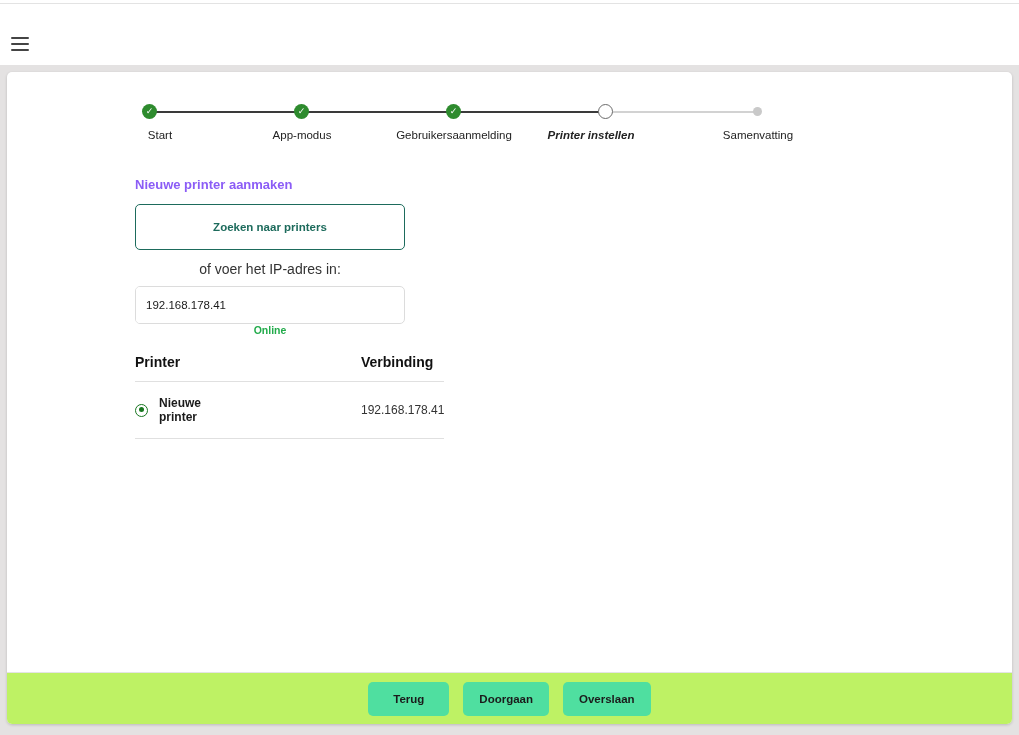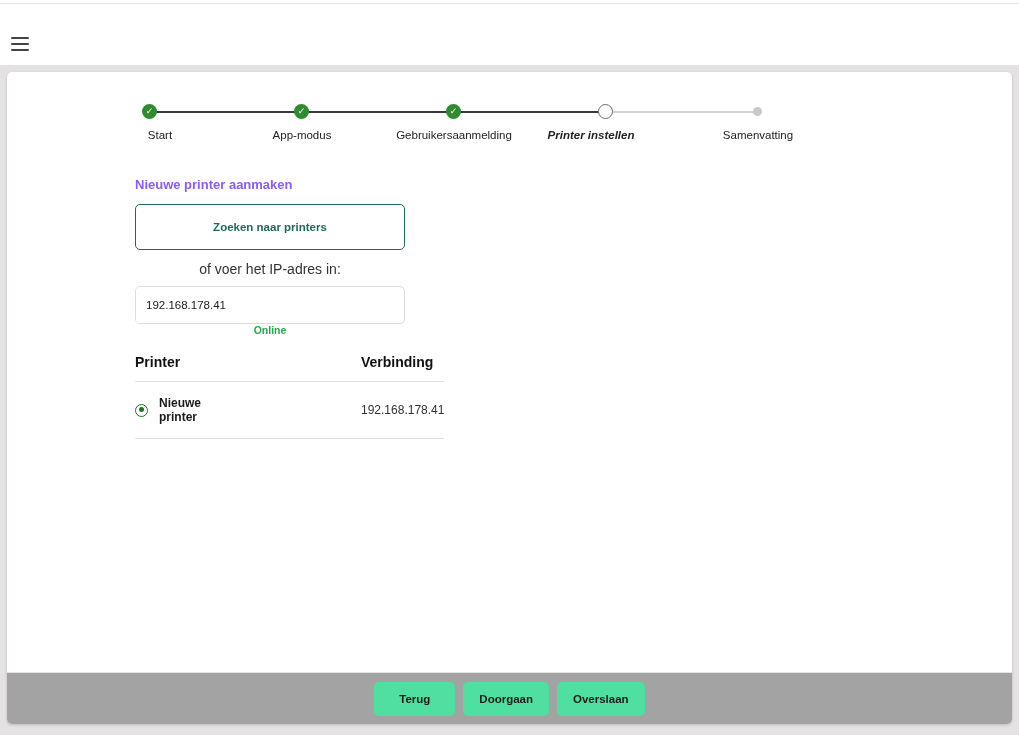--- a/index.html
+++ b/index.html
@@ -261,25 +261,25 @@
   }
 
   
   .footer {
     position: absolute;
     left: 0;
     bottom: 0;
     width: 1005px;
     height: 51px;
     border-top: 1px solid #e4e4e4;
-    background: #a3a3a3;
+    background: #bef264;
     display: flex;
     align-items: center;
     justify-content: center;
-    gap: 8px;
+    gap: 14px;
   }
   .fbtn {
     height: 34px;
     min-width: 81px;
     padding: 0 16px;
     background: #4fdfa0;
     border: none;
     border-radius: 5px;
     color: #1b1b1b;
     font-family: "Liberation Sans", sans-serif;

